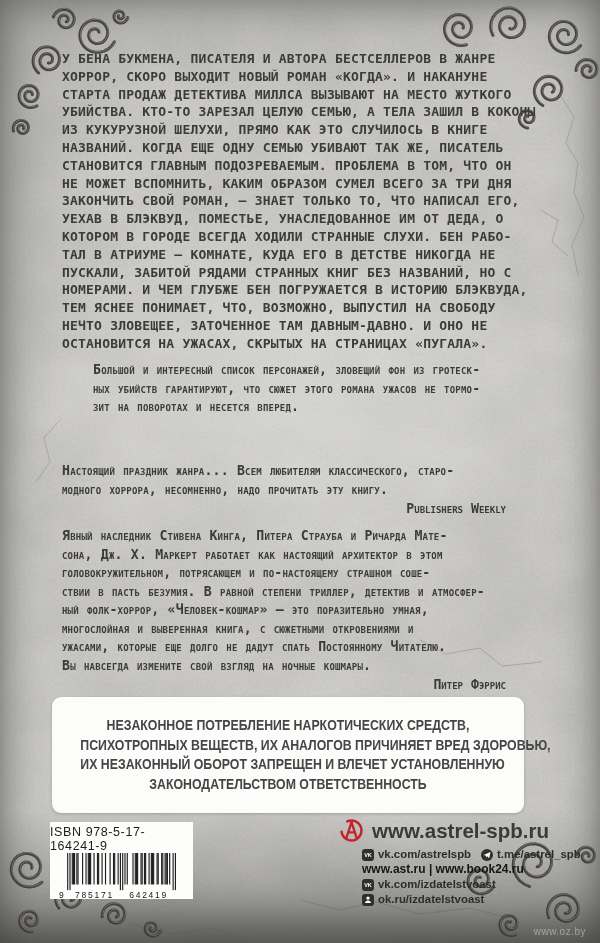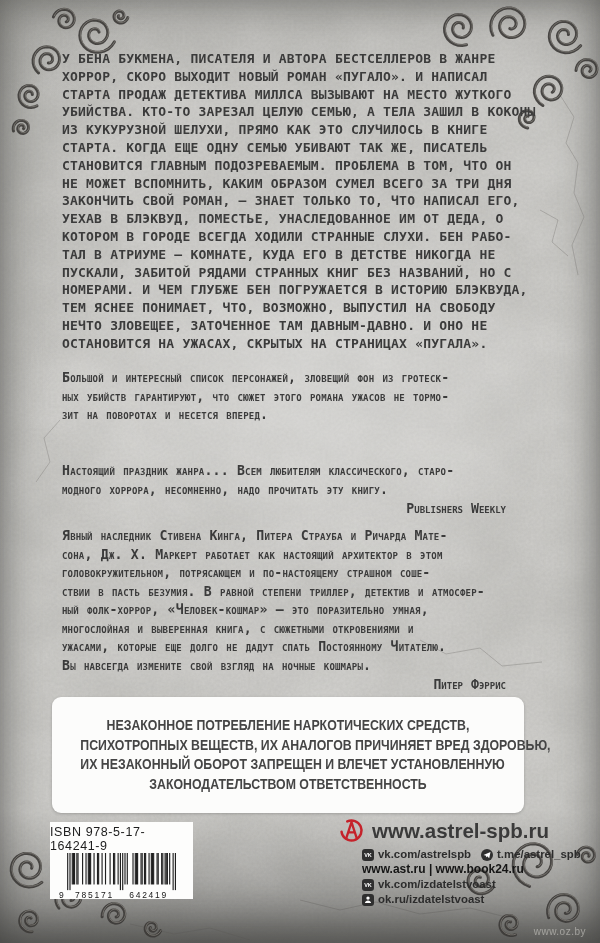--- a/index.html
+++ b/index.html
@@ -34,21 +34,21 @@
   }
   .line{white-space:pre;}
 
   .review{
     position:absolute;left:62px;width:486px;
     font-size:13.2px;line-height:18.5px;font-weight:700;
     color:var(--text-dark,#3b3b3b);
   }
   .review .line{font-variant:small-caps;letter-spacing:.2px;}
   .attr{font-variant:small-caps;text-align:right;padding-right:42px;margin-top:1px;}
-  #review-1{top:369px;}
+  #review-1{top:361px;margin-left:31px;}
   #review-2{top:462px;}
   #review-3{top:527px;}
 
   .warning{
     position:absolute;left:52px;top:697px;width:472px;height:116px;
     background:#fcfcfb;border-radius:9px;
     box-shadow:0 1px 3px rgba(40,40,38,.25);
     display:flex;align-items:center;justify-content:center;
   }
   .warning-text{
@@ -164,25 +164,25 @@
       <path d="M100.4,116.7 L97.7,117.5 L94.9,117.5 L92.2,116.9 L89.7,115.7 L87.7,114.0 L86.2,111.9 L85.3,109.6 L84.9,107.1 L85.2,104.7 L86.0,102.5 L87.3,100.6 L89.0,99.0 L90.9,98.0 L93.0,97.5 L95.1,97.5 L97.1,98.0 L98.8,98.9 L100.2,100.2 L101.3,101.8 L101.9,103.5 L102.0,105.2 L101.8,106.9 L101.2,108.4 L100.2,109.7 L99.0,110.6 L97.7,111.3 L96.3,111.5 L94.9,111.4 L93.7,111.0 L92.6,110.4 L91.8,109.5 L91.3,108.5 L91.0,107.5 L91.0,106.4 L91.2,105.5 L91.7,104.7 L92.3,104.1 L93.0,103.7 L93.7,103.4 L94.4,103.4 L95.0,103.6 L95.5,103.9" fill="none" stroke="#9a9790" stroke-width="1" transform="translate(0.7,-0.7)" opacity="0.55"></path>
       <path d="M162.1,36.4 L163.0,34.2 L164.3,32.3 L166.1,30.8 L168.1,29.7 L170.2,29.2 L172.3,29.3 L174.4,29.8 L176.1,30.8 L177.6,32.1 L178.7,33.8 L179.3,35.5 L179.5,37.4 L179.2,39.1 L178.5,40.7 L177.5,42.1 L176.2,43.1 L174.8,43.8 L173.3,44.1 L171.8,44.0 L170.4,43.6 L169.2,42.8 L168.3,41.9 L167.6,40.8 L167.3,39.6 L167.3,38.4 L167.5,37.3 L168.0,36.3 L168.7,35.5 L169.5,35.0 L170.4,34.7 L171.3,34.6 L172.1,34.7 L172.8,35.1 L173.4,35.5 L173.8,36.1 L174.1,36.7 L174.1,37.3 L174.0,37.8 L173.8,38.3" fill="none" stroke="#3b3936" stroke-width="3" stroke-linecap="round" opacity="0.9"></path>
       <path d="M162.1,36.4 L163.0,34.2 L164.3,32.3 L166.1,30.8 L168.1,29.7 L170.2,29.2 L172.3,29.3 L174.4,29.8 L176.1,30.8 L177.6,32.1 L178.7,33.8 L179.3,35.5 L179.5,37.4 L179.2,39.1 L178.5,40.7 L177.5,42.1 L176.2,43.1 L174.8,43.8 L173.3,44.1 L171.8,44.0 L170.4,43.6 L169.2,42.8 L168.3,41.9 L167.6,40.8 L167.3,39.6 L167.3,38.4 L167.5,37.3 L168.0,36.3 L168.7,35.5 L169.5,35.0 L170.4,34.7 L171.3,34.6 L172.1,34.7 L172.8,35.1 L173.4,35.5 L173.8,36.1 L174.1,36.7 L174.1,37.3 L174.0,37.8 L173.8,38.3" fill="none" stroke="#9a9790" stroke-width="1" transform="translate(0.7,-0.7)" opacity="0.55"></path>
     </svg>
 
   <div class="content">
 
     <div class="synopsis">
 
     <div class="line">У БЕНА БУКМЕНА, ПИСАТЕЛЯ И АВТОРА БЕСТСЕЛЛЕРОВ В ЖАНРЕ</div>
-        <div class="line">ХОРРОР, СКОРО ВЫХОДИТ НОВЫЙ РОМАН «ПУГАЛО». И НАПИСАЛ</div>
+        <div class="line">ХОРРОР, СКОРО ВЫХОДИТ НОВЫЙ РОМАН «КОГДА». И НАКАНУНЕ</div>
         <div class="line">СТАРТА ПРОДАЖ ДЕТЕКТИВА МИЛЛСА ВЫЗЫВАЮТ НА МЕСТО ЖУТКОГО</div>
         <div class="line">УБИЙСТВА. КТО-ТО ЗАРЕЗАЛ ЦЕЛУЮ СЕМЬЮ, А ТЕЛА ЗАШИЛ В КОКОНЫ</div>
         <div class="line">ИЗ КУКУРУЗНОЙ ШЕЛУХИ, ПРЯМО КАК ЭТО СЛУЧИЛОСЬ В КНИГЕ</div>
-        <div class="line">СТАРТА. КОГДА ЕЩЕ ОДНУ СЕМЬЮ УБИВАЮТ ТАК ЖЕ, ПИСАТЕЛЬ</div>
+        <div class="line">НАЗВАНИЙ. КОГДА ЕЩЕ ОДНУ СЕМЬЮ УБИВАЮТ ТАК ЖЕ, ПИСАТЕЛЬ</div>
         <div class="line">СТАНОВИТСЯ ГЛАВНЫМ ПОДОЗРЕВАЕМЫМ. ПРОБЛЕМА В ТОМ, ЧТО ОН</div>
         <div class="line">НЕ МОЖЕТ ВСПОМНИТЬ, КАКИМ ОБРАЗОМ СУМЕЛ ВСЕГО ЗА ТРИ ДНЯ</div>
         <div class="line">ЗАКОНЧИТЬ СВОЙ РОМАН, — ЗНАЕТ ТОЛЬКО ТО, ЧТО НАПИСАЛ ЕГО,</div>
         <div class="line">УЕХАВ В БЛЭКВУД, ПОМЕСТЬЕ, УНАСЛЕДОВАННОЕ ИМ ОТ ДЕДА, О</div>
         <div class="line">КОТОРОМ В ГОРОДЕ ВСЕГДА ХОДИЛИ СТРАННЫЕ СЛУХИ. БЕН РАБО-</div>
         <div class="line">ТАЛ В АТРИУМЕ — КОМНАТЕ, КУДА ЕГО В ДЕТСТВЕ НИКОГДА НЕ</div>
         <div class="line">ПУСКАЛИ, ЗАБИТОЙ РЯДАМИ СТРАННЫХ КНИГ БЕЗ НАЗВАНИЙ, НО С</div>
         <div class="line">НОМЕРАМИ. И ЧЕМ ГЛУБЖЕ БЕН ПОГРУЖАЕТСЯ В ИСТОРИЮ БЛЭКВУДА,</div>
         <div class="line">ТЕМ ЯСНЕЕ ПОНИМАЕТ, ЧТО, ВОЗМОЖНО, ВЫПУСТИЛ НА СВОБОДУ</div>
         <div class="line">НЕЧТО ЗЛОВЕЩЕЕ, ЗАТОЧЕННОЕ ТАМ ДАВНЫМ-ДАВНО. И ОНО НЕ</div>

